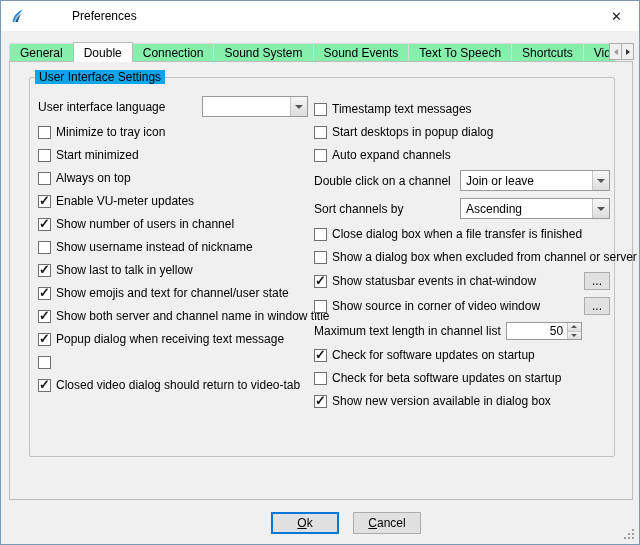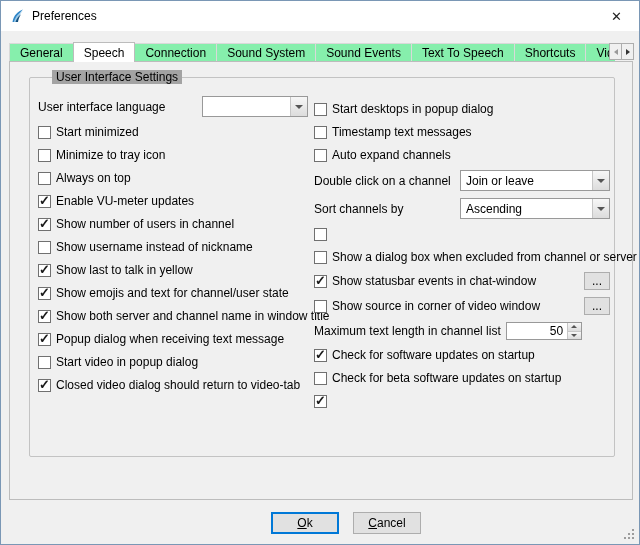--- a/index.html
+++ b/index.html
@@ -1,33 +1,33 @@
 <!DOCTYPE html>
 <html><head>
 <meta charset="utf-8">
 <style>
   html,body{margin:0;padding:0;background:#d8d8d8;}
   *{box-sizing:border-box;font-family:"Liberation Sans",sans-serif;}
   .window{position:relative;width:640px;height:545px;background:#f0f0f0;border:1px solid #7a97b5;overflow:hidden;font-size:12px;color:#000;}
   .titlebar{position:absolute;top:0;left:0;right:0;height:30px;background:#ffffff;display:flex;align-items:center;padding-left:8px;}
   .app-icon{width:16px;height:16px;margin-right:7px;display:inline-block;}
-  .title-text{font-size:12px;color:#000;}
+  .title-text{font-size:12px;color:#000;margin-left:40px;}
   .close-btn{position:absolute;top:0;right:0;width:45px;height:30px;display:flex;align-items:center;justify-content:center;font-size:13px;color:#222;}
   
   .tabbar{position:absolute;top:40px;left:8px;width:606px;height:21px;display:flex;align-items:flex-end;overflow:hidden;}
   .tab{height:19px;padding:2px 10px 0 10px;background:#86efac;border:1px solid #d9d9d9;border-bottom:none;margin-right:-1px;white-space:nowrap;position:relative;z-index:1;}
   .tab.active{height:21px;padding-top:3px;background:#ffffff;border-color:#bcbcbc;z-index:3;margin-bottom:-1px;}
   .tab-scroller{position:absolute;top:42px;right:5px;height:17px;display:flex;z-index:4;}
   .tsbtn{width:13px;height:17px;background:#f0f0f0;border:1px solid #adadad;display:flex;align-items:center;justify-content:center;margin-left:-1px;}
   .tri-left{width:0;height:0;border-top:3px solid transparent;border-bottom:3px solid transparent;border-right:4px solid #9a9a9a;}
   .tri-right{width:0;height:0;border-top:3px solid transparent;border-bottom:3px solid transparent;border-left:4px solid #333;}
   
   .frame{position:absolute;top:60px;left:8px;width:624px;height:439px;background:#f0f0f0;border:1px solid #bcbcbc;z-index:2;}
   .groupbox{position:absolute;top:15px;left:19px;width:586px;height:380px;border:1px solid #c3c3c3;border-radius:2px;}
-  .group-title{position:absolute;top:-8px;left:22px;background:#a3a3a3;padding:0 4px;}
+  .group-title{position:absolute;top:-8px;left:5px;background:#0ea5e9;padding:0 4px;}
   .col{position:absolute;display:flex;flex-direction:column;gap:7px;}
   .col.left{left:8px;top:18px;width:270px;}
   .col.right{left:284px;top:23px;width:296px;}
   .row{display:flex;align-items:center;gap:5px;height:16px;}
   .row.tall{height:21px;}
   .row.btnrow{height:18px;}
   .lbl{white-space:nowrap;}
   
   .crow{cursor:default;}
   .cb{width:13px;height:13px;background:#fff;border:1px solid #707070;flex:none;position:relative;}
@@ -74,21 +74,21 @@
       </svg>
     </span>
     <span class="title-text">Preferences</span>
     <div class="close-btn">
       <span>✕</span>
     </div>
   </div>
 
   <div class="tabbar">
     <div class="tab">General</div>
-    <div class="tab active">Speech</div>
+    <div class="tab active">Double</div>
     <div class="tab">Connection</div>
     <div class="tab">Sound System</div>
     <div class="tab">Sound Events</div>
     <div class="tab">Text To Speech</div>
     <div class="tab">Shortcuts</div>
     <div class="tab">Video</div>
   </div>
   <div class="tab-scroller">
     <div class="tsbtn">
         <span class="tri-left"></span>
@@ -108,28 +108,28 @@
           <div class="combo lang">
             <span class="val"></span>
             <span class="arrowbox">
                 <span class="tri-down"></span>
               </span>
           </div>
         </div>
 
         <div class="row crow">
           <span class="cb"></span>
+          <span class="lbl">Minimize to tray icon</span>
+        </div>
+        <div class="row crow">
+          <span class="cb"></span>
           <span class="lbl">Start minimized</span>
         </div>
         <div class="row crow">
           <span class="cb"></span>
-          <span class="lbl">Minimize to tray icon</span>
-        </div>
-        <div class="row crow">
-          <span class="cb"></span>
           <span class="lbl">Always on top</span>
         </div>
         <div class="row crow">
           <span class="cb checked"></span>
           <span class="lbl">Enable VU-meter updates</span>
         </div>
         <div class="row crow">
           <span class="cb checked"></span>
           <span class="lbl">Show number of users in channel</span>
         </div>
@@ -148,36 +148,35 @@
         <div class="row crow">
           <span class="cb checked"></span>
           <span class="lbl">Show both server and channel name in window title</span>
         </div>
         <div class="row crow">
           <span class="cb checked"></span>
           <span class="lbl">Popup dialog when receiving text message</span>
         </div>
         <div class="row crow">
           <span class="cb"></span>
-          <span class="lbl">Start video in popup dialog</span>
         </div>
         <div class="row crow">
           <span class="cb checked"></span>
           <span class="lbl">Closed video dialog should return to video-tab</span>
         </div>
       </div>
 
       <div class="col right">
         <div class="row crow">
           <span class="cb"></span>
+          <span class="lbl">Timestamp text messages</span>
+        </div>
+        <div class="row crow">
+          <span class="cb"></span>
           <span class="lbl">Start desktops in popup dialog</span>
-        </div>
-        <div class="row crow">
-          <span class="cb"></span>
-          <span class="lbl">Timestamp text messages</span>
         </div>
         <div class="row crow">
           <span class="cb"></span>
           <span class="lbl">Auto expand channels</span>
         </div>
 
         <div class="row tall">
           <span class="lbl">Double click on a channel</span>
           <div class="combo wide">
             <span class="val">Join or leave</span>
@@ -191,20 +190,21 @@
           <div class="combo wide">
             <span class="val">Ascending</span>
             <span class="arrowbox">
                 <span class="tri-down"></span>
               </span>
           </div>
         </div>
 
         <div class="row crow">
           <span class="cb"></span>
+          <span class="lbl">Close dialog box when a file transfer is finished</span>
         </div>
         <div class="row crow">
           <span class="cb"></span>
           <span class="lbl">Show a dialog box when excluded from channel or server</span>
         </div>
 
         <div class="row btnrow">
           <span class="cb checked"></span>
           <span class="lbl">Show statusbar events in chat-window</span>
           <span class="mini-btn">...</span>
@@ -233,20 +233,21 @@
         <div class="row crow">
           <span class="cb checked"></span>
           <span class="lbl">Check for software updates on startup</span>
         </div>
         <div class="row crow">
           <span class="cb"></span>
           <span class="lbl">Check for beta software updates on startup</span>
         </div>
         <div class="row crow">
           <span class="cb checked"></span>
+          <span class="lbl">Show new version available in dialog box</span>
         </div>
       </div>
 
     </div>
   </div>
 
   <div class="btn ok default">
     <span class="accel">O</span>
       <span>k</span>
   </div>

